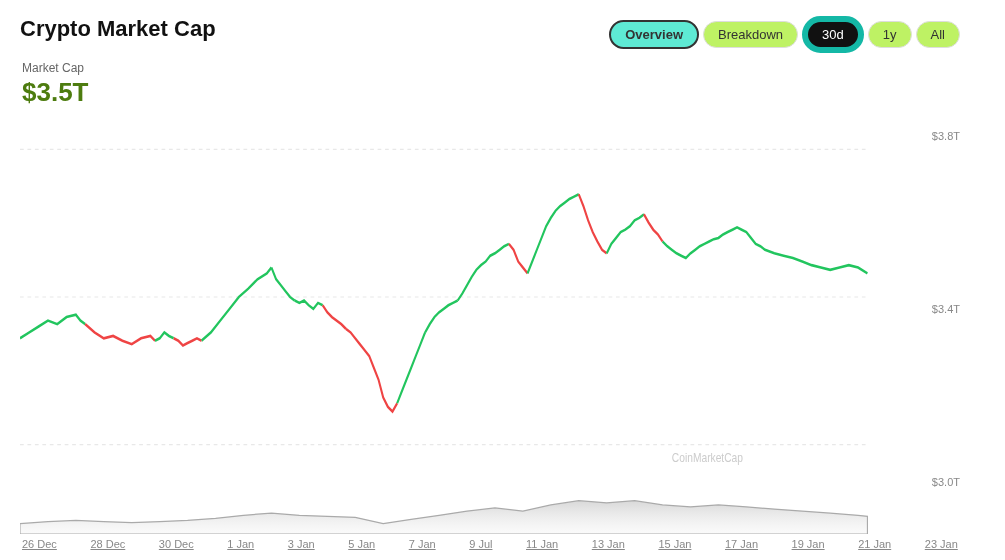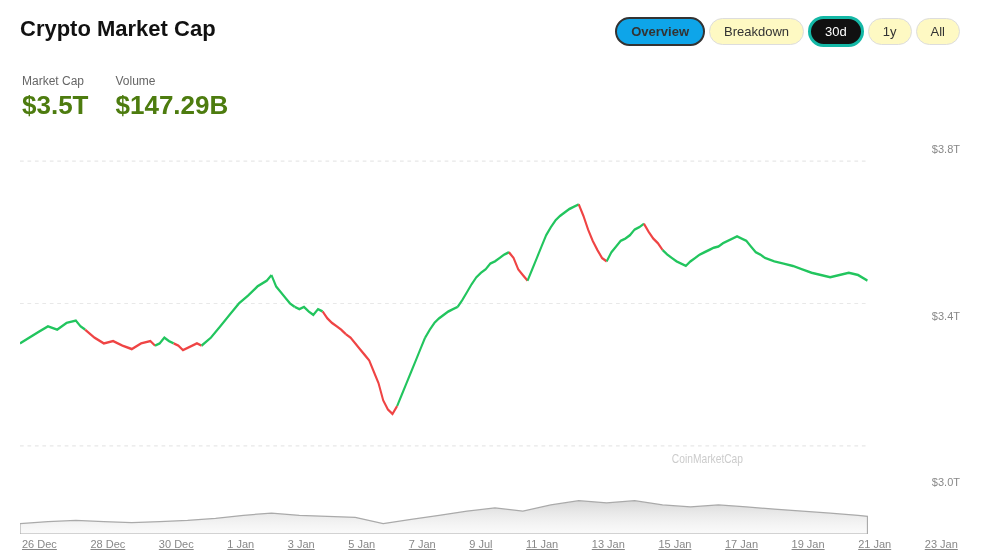--- a/index.html
+++ b/index.html
@@ -30,42 +30,41 @@
     }
     .tab-group {
       display: flex;
       gap: 4px;
       align-items: center;
     }
     .tab-btn {
       padding: 5px 14px;
       border-radius: 20px;
       border: 1px solid #ddd;
-      background: #fef9c3;
+      background: #bef264;
       font-size: 13px;
       cursor: pointer;
       color: #333;
       font-weight: 500;
     }
     .tab-btn.active {
-      background: #0ea5e9;
+      background: #5eead4;
       border: 2px solid #333;
       font-weight: 700;
     }
     .tab-btn.time-active {
       background: #111;
       color: #fff;
-      border: 3px solid #14b8a6;
+      border: 6px solid #14b8a6;
     }
     .metrics-row {
       display: flex;
-      gap: 27px;
+      gap: 52px;
       margin-bottom: 6px;
       padding-left: 2px;
-      margin-top: 19px;
     }
     .metric-block {}
     .metric-label {
       font-size: 12px;
       color: #666;
       margin-bottom: 2px;
     }
     .metric-value {
       font-size: 26px;
       font-weight: 700;
@@ -129,24 +128,20 @@
       <button class="tab-btn time-active">30d</button>
       <button class="tab-btn">1y</button>
       <button class="tab-btn">All</button>
     </div>
   </div>
 
   <div class="metrics-row">
     <div class="metric-block">
       <div class="metric-label">Market Cap</div>
       <div class="metric-value">$3.5T</div>
-    </div>
-    <div class="metric-block">
-      <div class="metric-label">Volume</div>
-      <div class="metric-value">$147.29B</div>
     </div>
   </div>
 
   <div class="chart-area">
     <div class="chart-wrapper">
       
       <div class="y-axis-labels">
         <span class="y-label">$3.8T</span>
         <span class="y-label">$3.4T</span>
         <span class="y-label">$3.0T</span>

